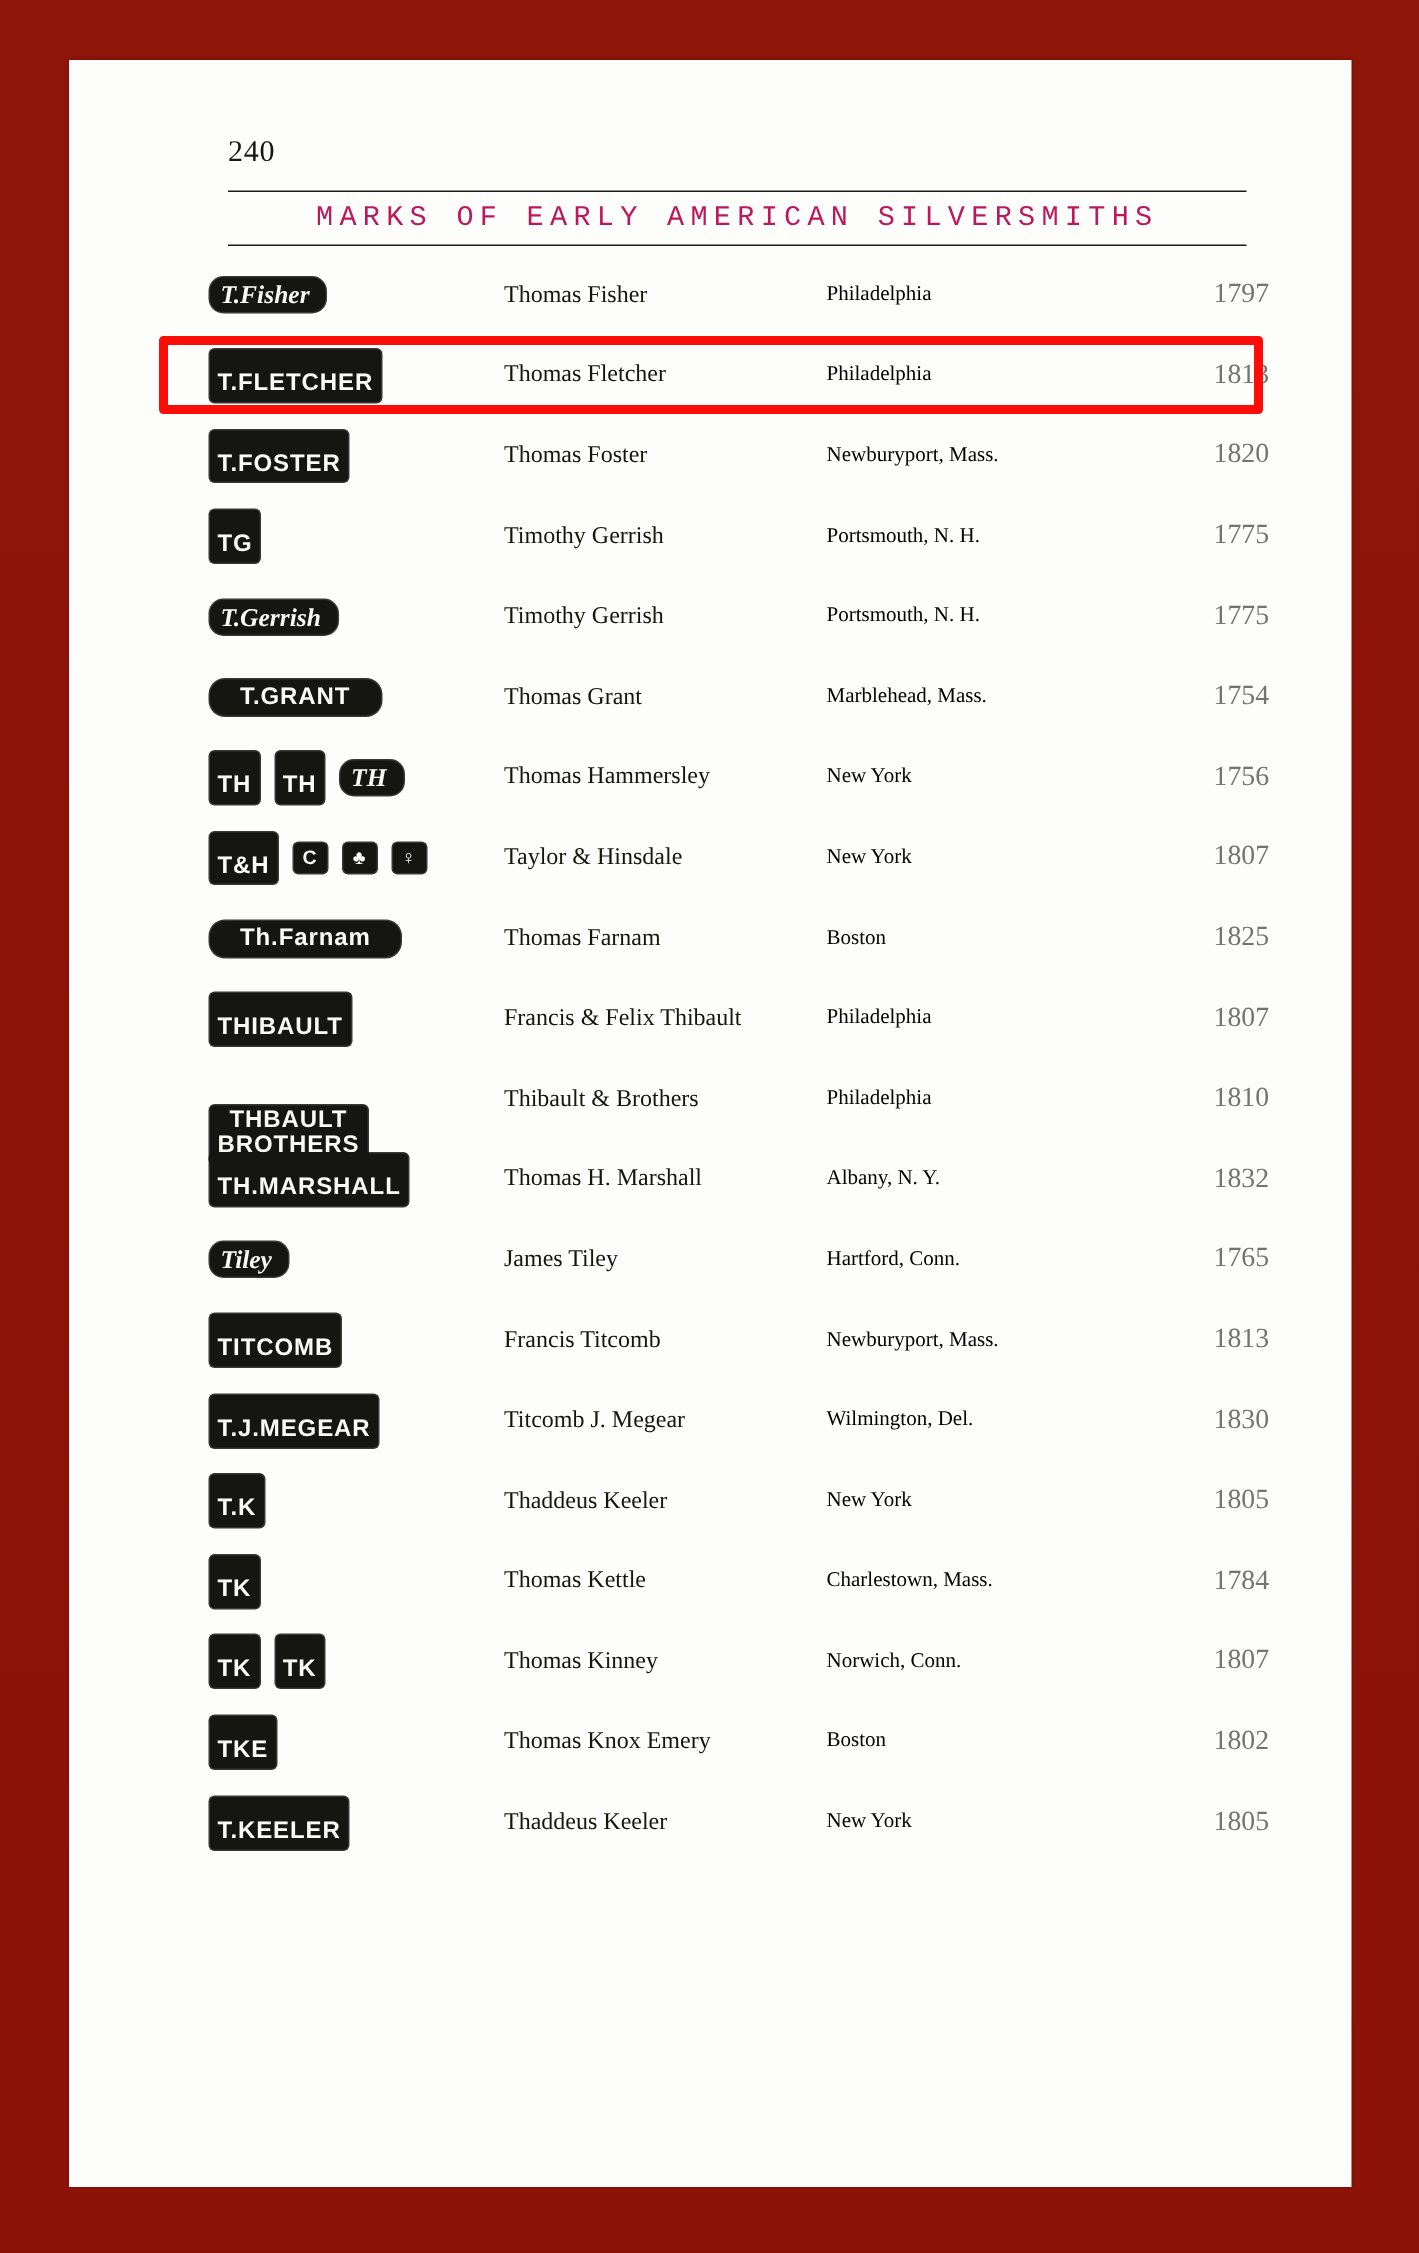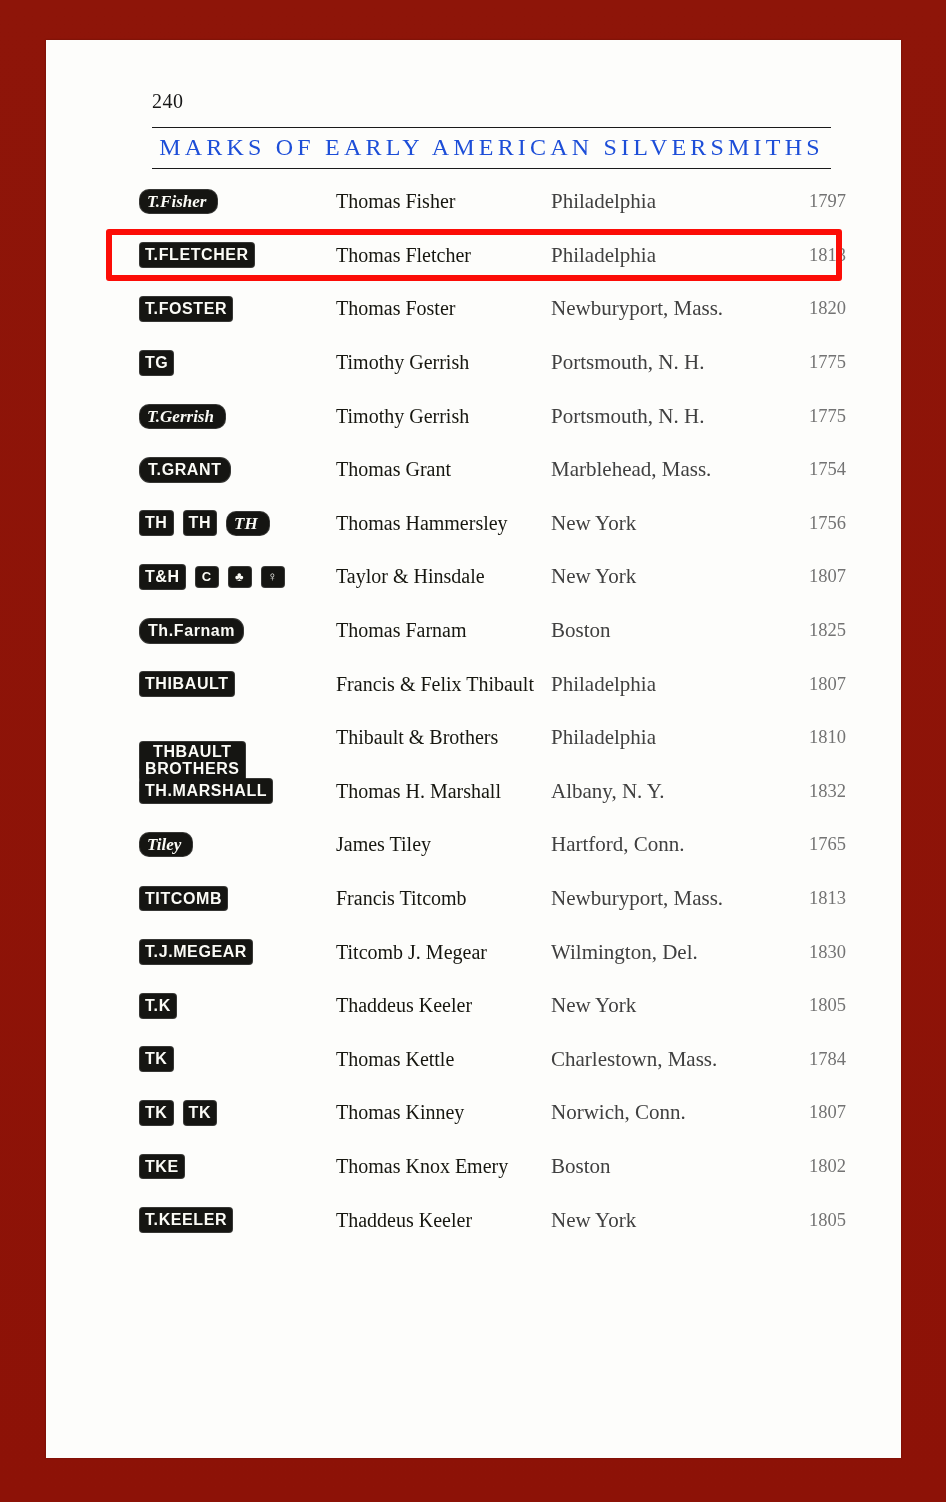--- a/index.html
+++ b/index.html
@@ -60,25 +60,25 @@
     border: none;
     border-top: 1.4px solid #1a1a1a;
     margin: 0 0 0 46px;
     width: 679px;
   }
 
   .page-head {
     margin-left: 46px;
     width: 679px;
     text-align: center;
-    font-size: 24px;
+    font-size: 19px;
     letter-spacing: 4.2px;
-    color: #1d4ed8;
+    color: #be185d;
     padding: 6px 0 7px 0;
-    font-family: Liberation Serif, serif;
+    font-family: Liberation Mono, monospace;
     font-weight: normal;
     white-space: nowrap;
   }
 
   #table {
     position: relative;
     margin-top: 6px;
     width: 740px;
   }
 
@@ -93,29 +93,29 @@
     width: 230px;
     display: flex;
     align-items: center;
     gap: 11px;
     padding-left: 34px;
     box-sizing: border-box;
   }
 
   .col-name {
     width: 215px;
-    font-size: 20px;
+    font-size: 16px;
     color: #16160f;
     white-space: nowrap;
   }
 
   .col-place {
     width: 200px;
-    font-size: 21px;
-    color: #404040;
+    font-size: 14px;
+    color: #000000;
     white-space: nowrap;
   }
 
   .col-date {
     width: 95px;
     text-align: right;
     font-size: 18.5px;
     color: #737373;
     white-space: nowrap;
   }
@@ -123,21 +123,21 @@
   
   .stamp {
     display: inline-block;
     background: #151512;
     color: #fbfbf6;
     font-family: "Liberation Sans", sans-serif;
     font-weight: bold;
     font-size: 16px;
     letter-spacing: 0.6px;
     line-height: 1.12;
-    padding: 3px 5px 3px 5px;
+    padding: 14px 5px 3px 5px;
     border-radius: 3px;
     white-space: nowrap;
     text-align: center;
     box-shadow: 0 0 0 1px rgba(20,20,18,0.85);
   }
   .stamp.italic {
     font-style: italic;
     font-family: "Liberation Serif", serif;
     font-size: 17px;
     letter-spacing: 0px;
@@ -145,21 +145,21 @@
     border-radius: 9px;
   }
   .stamp.two-line {
     line-height: 1.05;
     padding: 2px 5px 3px 5px;
     font-size: 16px;
     margin-top: 47px;
   }
   .stamp.rounded {
     border-radius: 10px;
-    padding: 3px 8px;
+    padding: 3px 20px;
   }
   .stamp.glyph {
     font-size: 13px;
     padding: 3px 4px;
     min-width: 14px;
   }
 
   
   #highlight {
     position: absolute;

